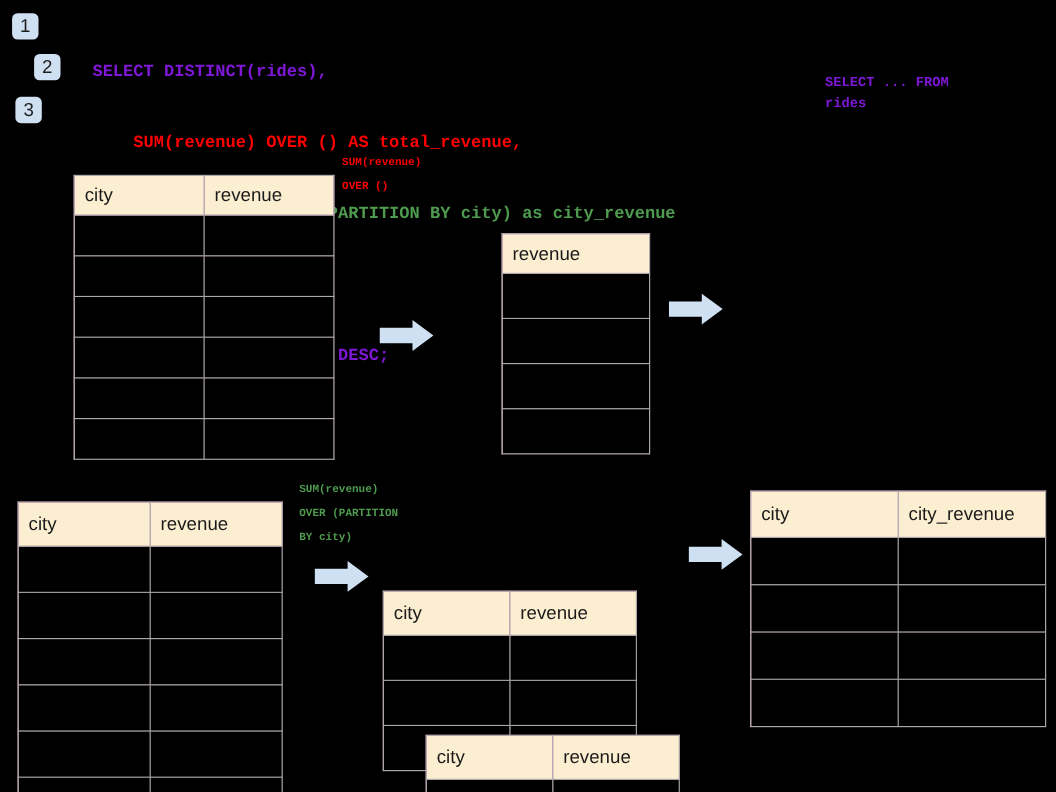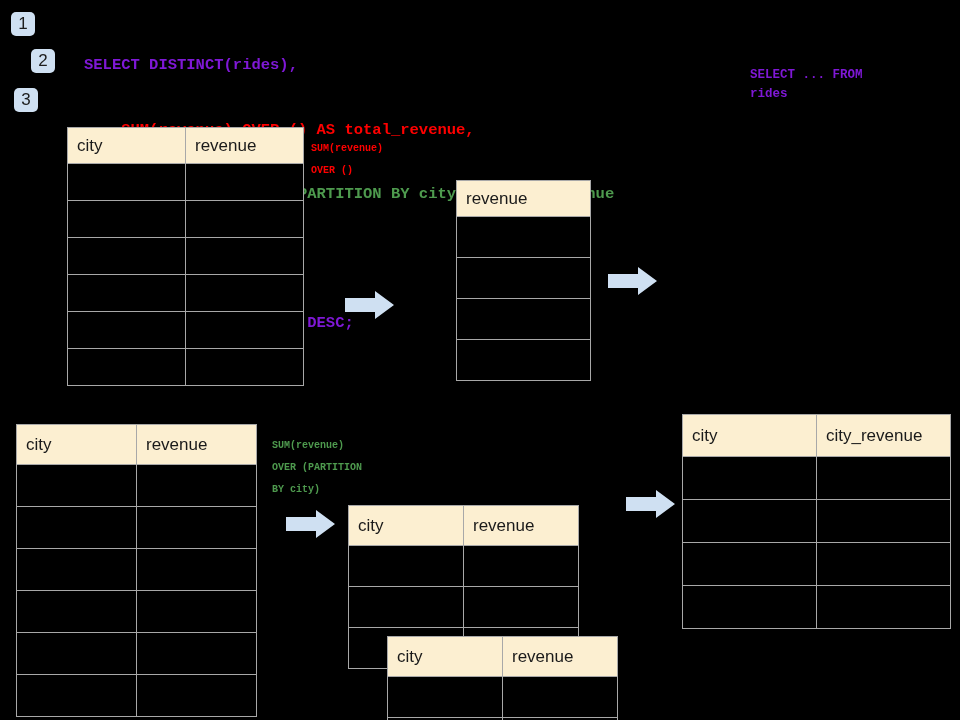--- a/index.html
+++ b/index.html
@@ -68,20 +68,21 @@
   .annot.red   { color: #ff0000; }
   .annot.green { color: #4e9a4e; }
 
   
   .tbl {
     position: absolute;
     border-collapse: collapse;
     table-layout: fixed;
     background: #f9a8d4;
     border-spacing: 0;
+    margin-top: 32px;
   }
   .tbl td, .tbl th {
     border: 1px solid #a8a8a8;
     padding: 0;
     margin: 0;
     background: #000000;
   }
   .tbl th {
     background: #fcefd1;
     color: #1a1a1a;

